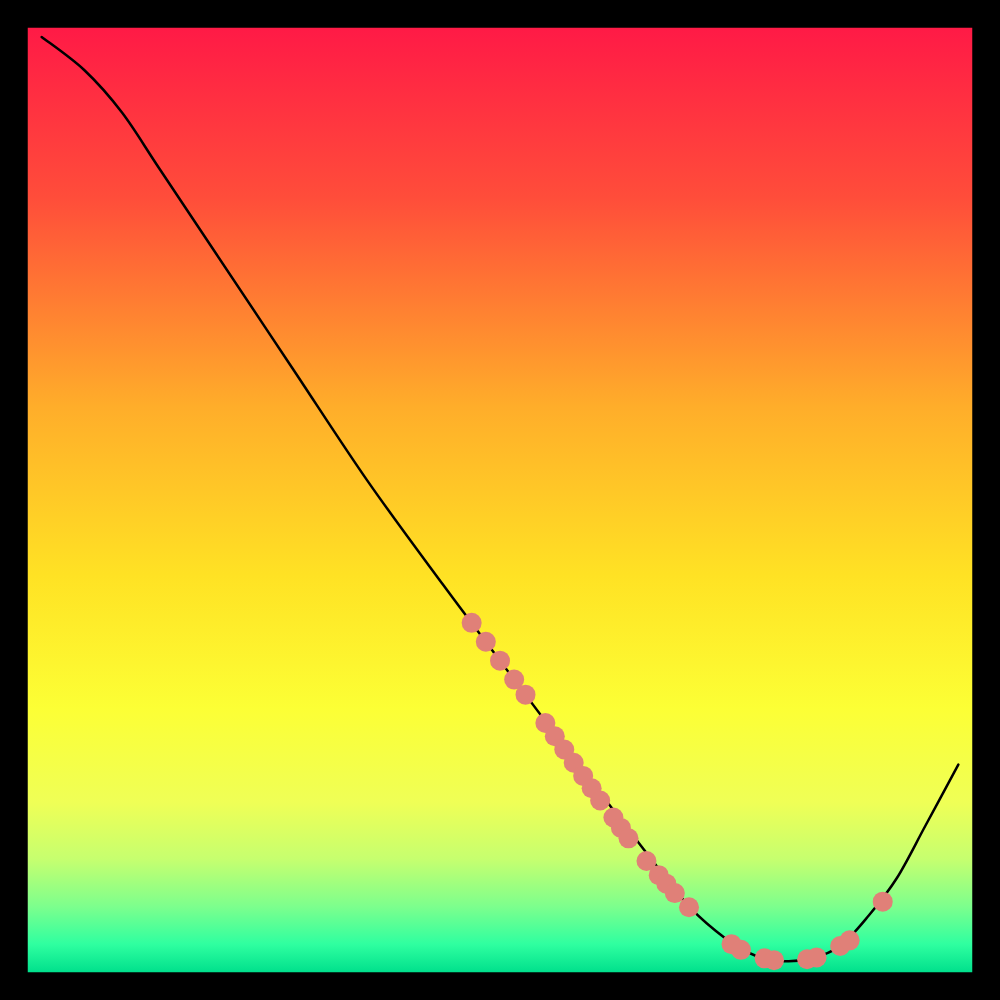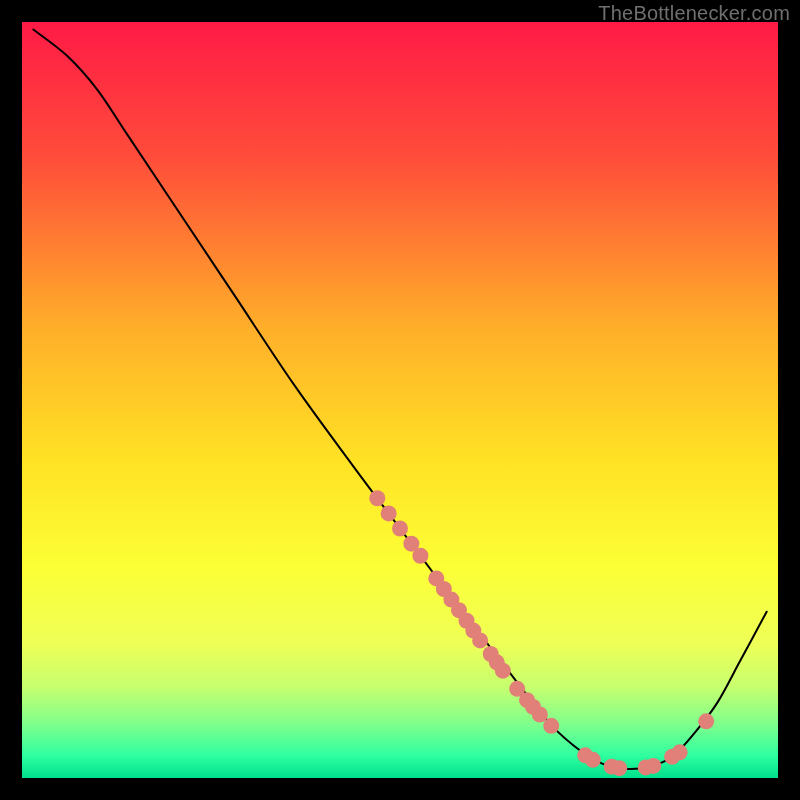--- a/index.html
+++ b/index.html
@@ -78,15 +78,14 @@
           <circle cx="597.24" cy="746.172" r="8" fill="#e08078"></circle>
           <circle cx="623.6999999999999" cy="745.416" r="8" fill="#e08078"></circle>
           <circle cx="631.26" cy="743.904" r="8" fill="#e08078"></circle>
           <circle cx="650.16" cy="734.832" r="8" fill="#e08078"></circle>
           <circle cx="657.72" cy="730.296" r="8" fill="#e08078"></circle>
           <circle cx="684.1800000000001" cy="699.3" r="8" fill="#e08078"></circle>
         </g>
     </svg>
   </div>
 
-  <div class="watermark">TheBottlenecker.com</div>
 
 </div>
 
 </body></html>

